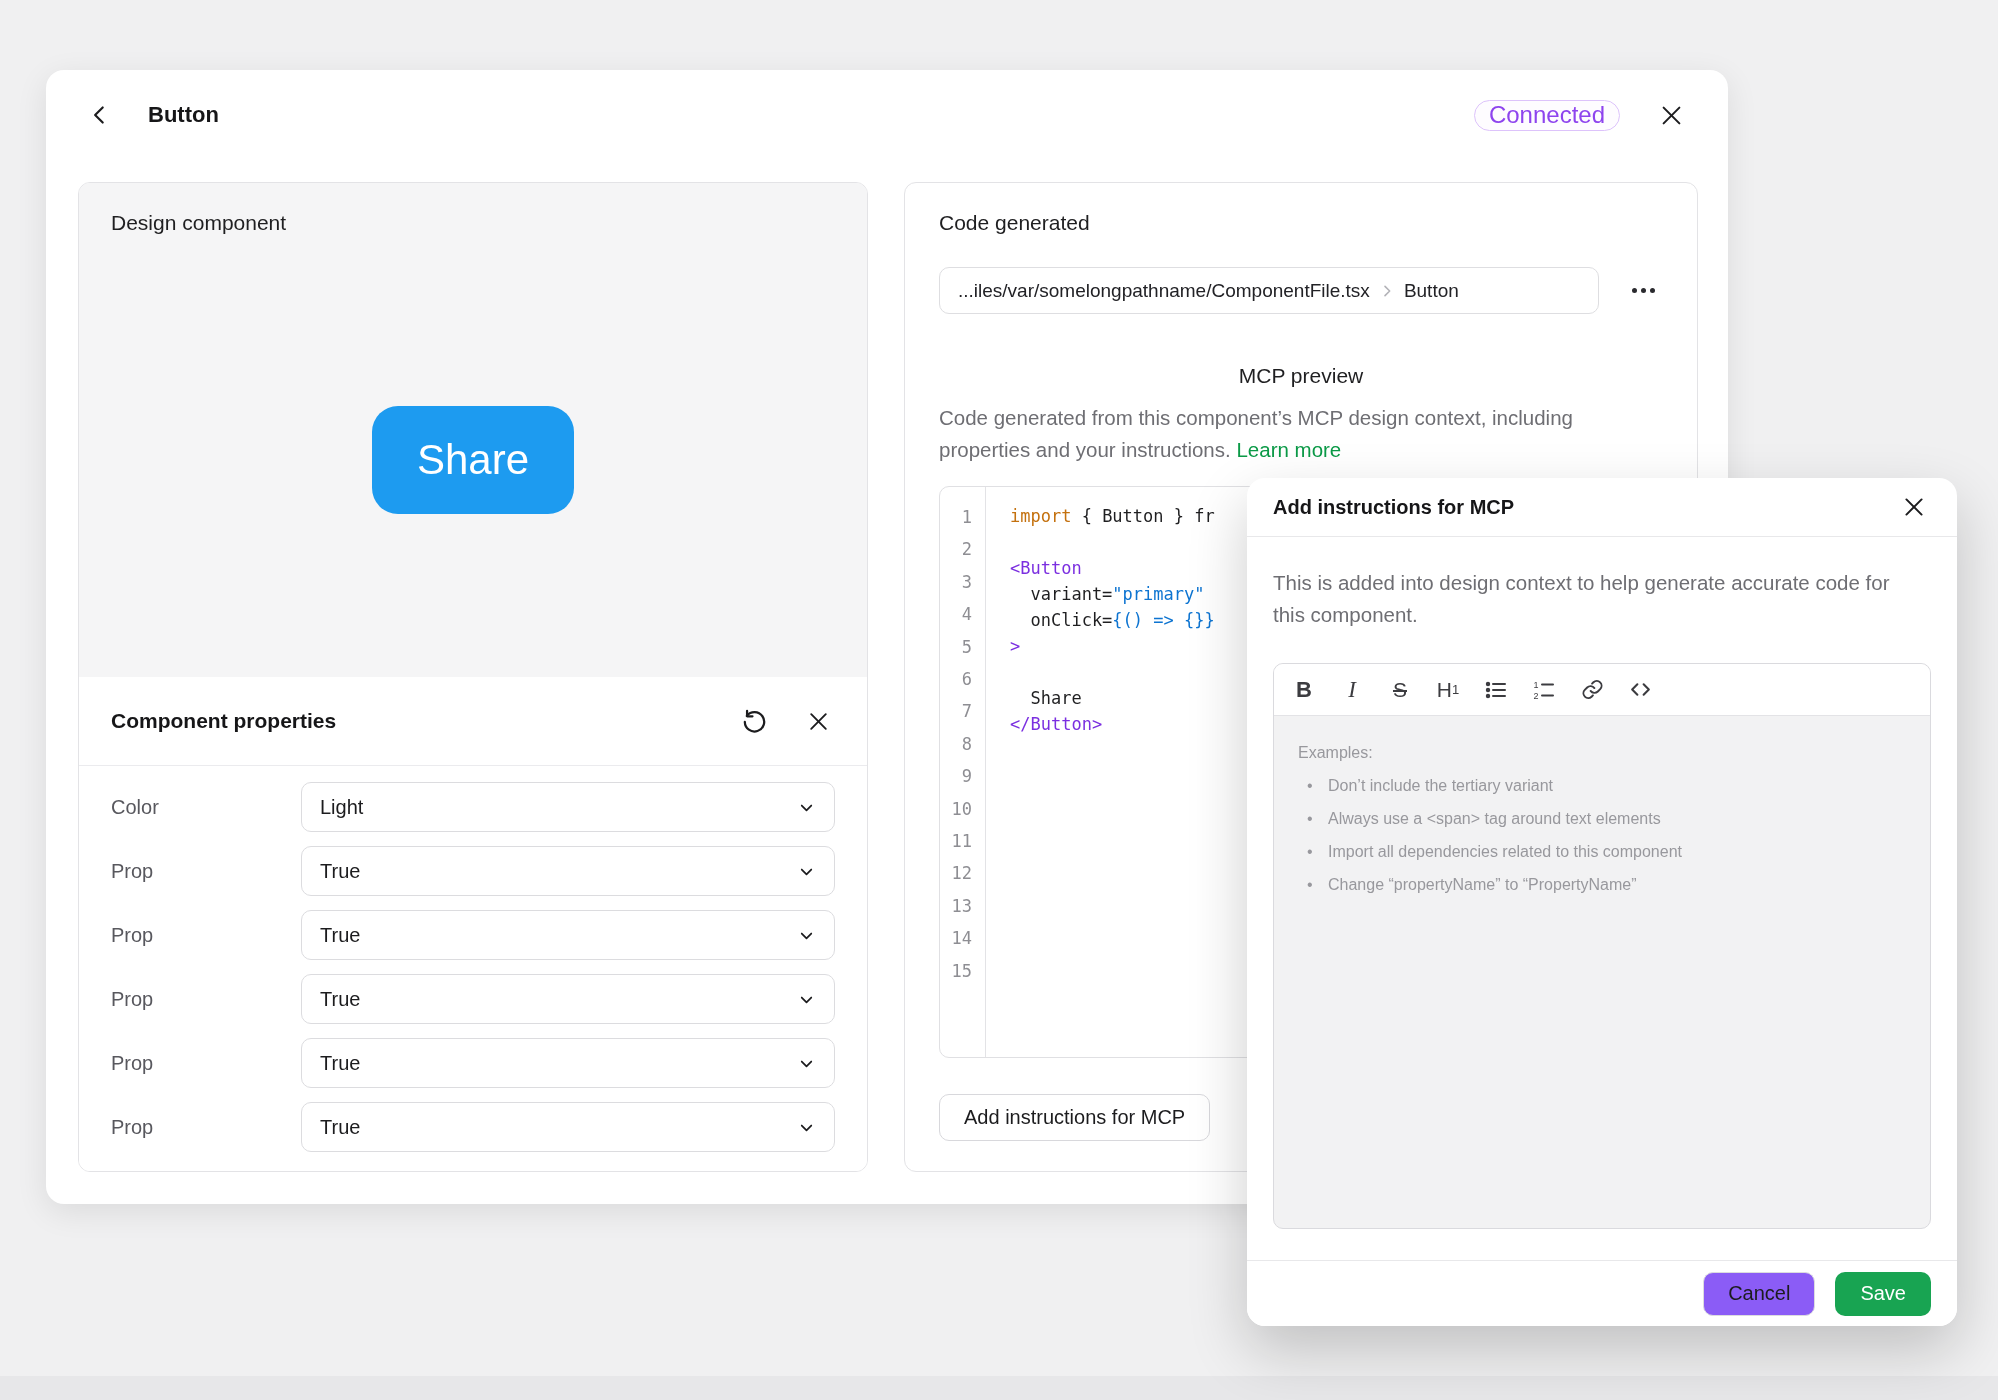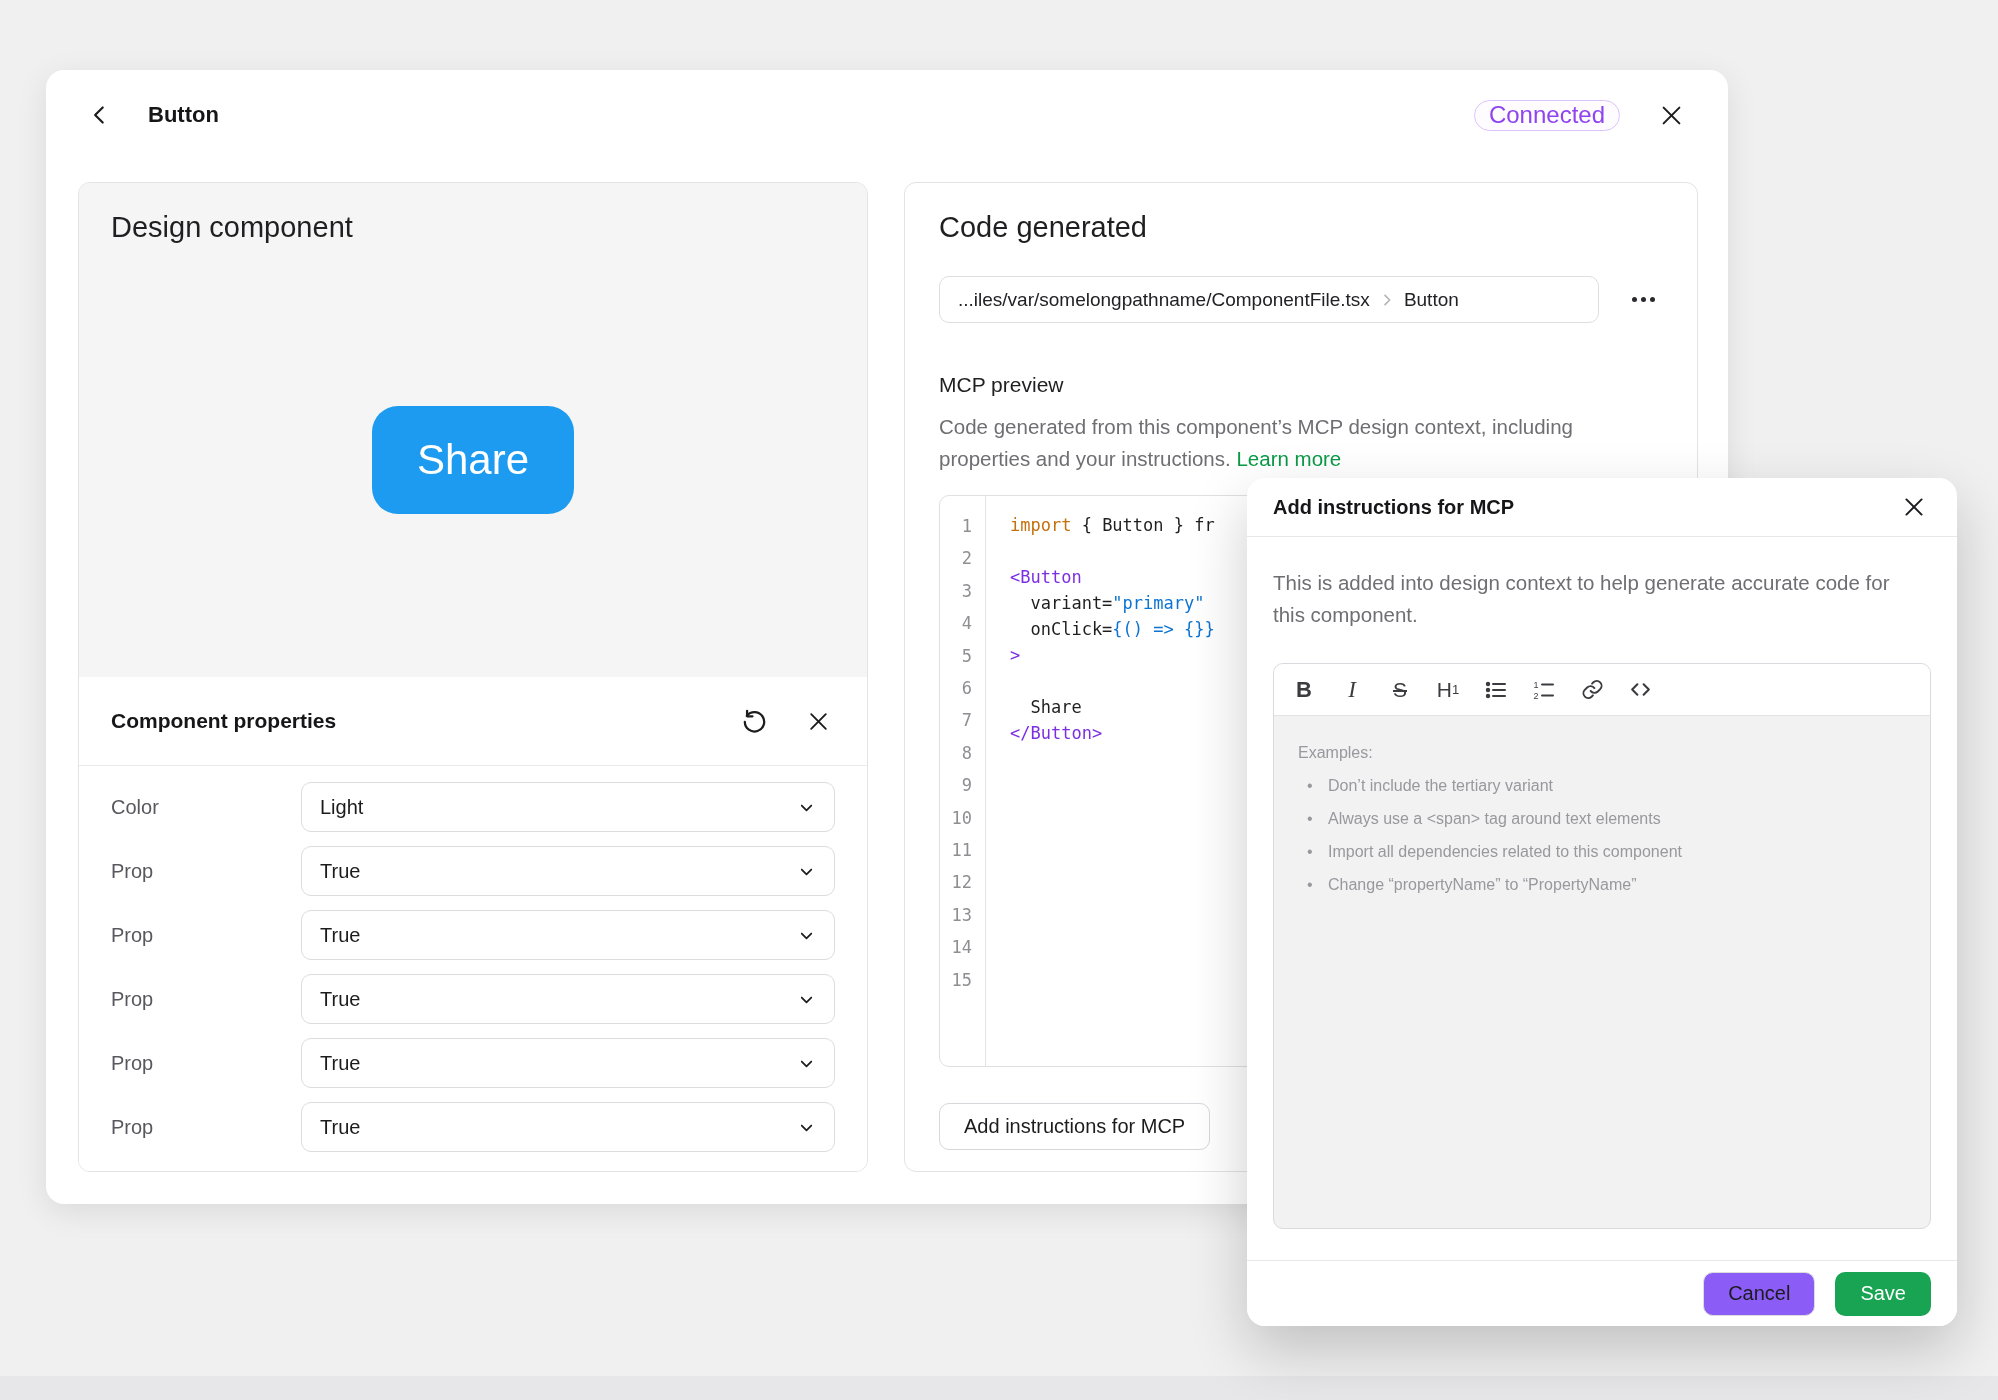--- a/index.html
+++ b/index.html
@@ -30,21 +30,21 @@
   }
   .close-btn { margin-left:34px; width:34px; height:34px; display:flex; align-items:center; justify-content:center; cursor:pointer; }
 
   
   .left-panel {
     position:absolute; left:32px; top:112px; width:790px; height:990px;
     border:1px solid #e3e3e6; border-radius:12px; overflow:hidden;
     display:flex; flex-direction:column; background:#fff;
   }
   .design-area { height:494px; background:#f5f5f6; padding:28px 32px; position:relative; }
-  .panel-label { font-size:29px; color:#1f1f21; }
+  .panel-label { font-size:21px; color:#1f1f21; }
   .design-stage { position:absolute; left:0; top:0; width:100%; height:100%; display:flex; align-items:center; justify-content:center; }
   .share-btn {
     width:202px; height:108px; margin-top:60px; border:none; cursor:pointer;
     background:#1d9bf0; border-radius:26px; color:#fff; font-size:42px; font-weight:500;
     font-family:"Liberation Sans", sans-serif; display:flex; align-items:center; justify-content:center;
   }
   .props-area { flex:1; background:#fff; padding:0 32px; display:flex; flex-direction:column; }
   .props-header { height:88px; display:flex; align-items:center; }
   .props-title { font-size:21px; font-weight:600; color:#161618; }
   .icon-btn { width:34px; height:34px; display:flex; align-items:center; justify-content:center; cursor:pointer; }
@@ -67,21 +67,21 @@
   }
   .breadcrumb-row { margin-top:32px; display:flex; align-items:center; }
   .breadcrumb {
     width:663px; height:47px; border:1px solid #dedee1; border-radius:10px;
     display:flex; align-items:center; padding:0 18px; gap:9px; background:#fff; cursor:pointer;
   }
   .crumb-path { font-size:19px; color:#222226; white-space:nowrap; overflow:hidden; }
   .crumb-name { font-size:19px; color:#222226; }
   .meatball { margin-left:24px; width:40px; height:40px; display:flex; align-items:center; justify-content:center; gap:4px; cursor:pointer; }
   .meatball i { width:5px; height:5px; border-radius:50%; background:#2a2a2e; }
-  .mcp-title { margin-top:50px; font-size:21px; color:#1f1f21; }
+  .mcp-title { margin-top:50px; font-size:21px; color:#1f1f21;text-align:center; }
   .mcp-desc { margin-top:14px; max-width:665px; font-size:20.5px; line-height:32px; color:#6e6e73; }
   .learn-link { color:#0b9a47; text-decoration:none; cursor:pointer; }
 
   .code-box {
     margin-top:20px; position:relative; width:726px; height:572px;
     border:1px solid #e0e0e3; border-radius:10px; background:#fff; overflow:hidden;
   }
   .gutter {
     position:absolute; left:0; top:0; bottom:0; width:46px; border-right:1px solid #e3e3e6;
     padding:14px 13px 0 0; text-align:right;

